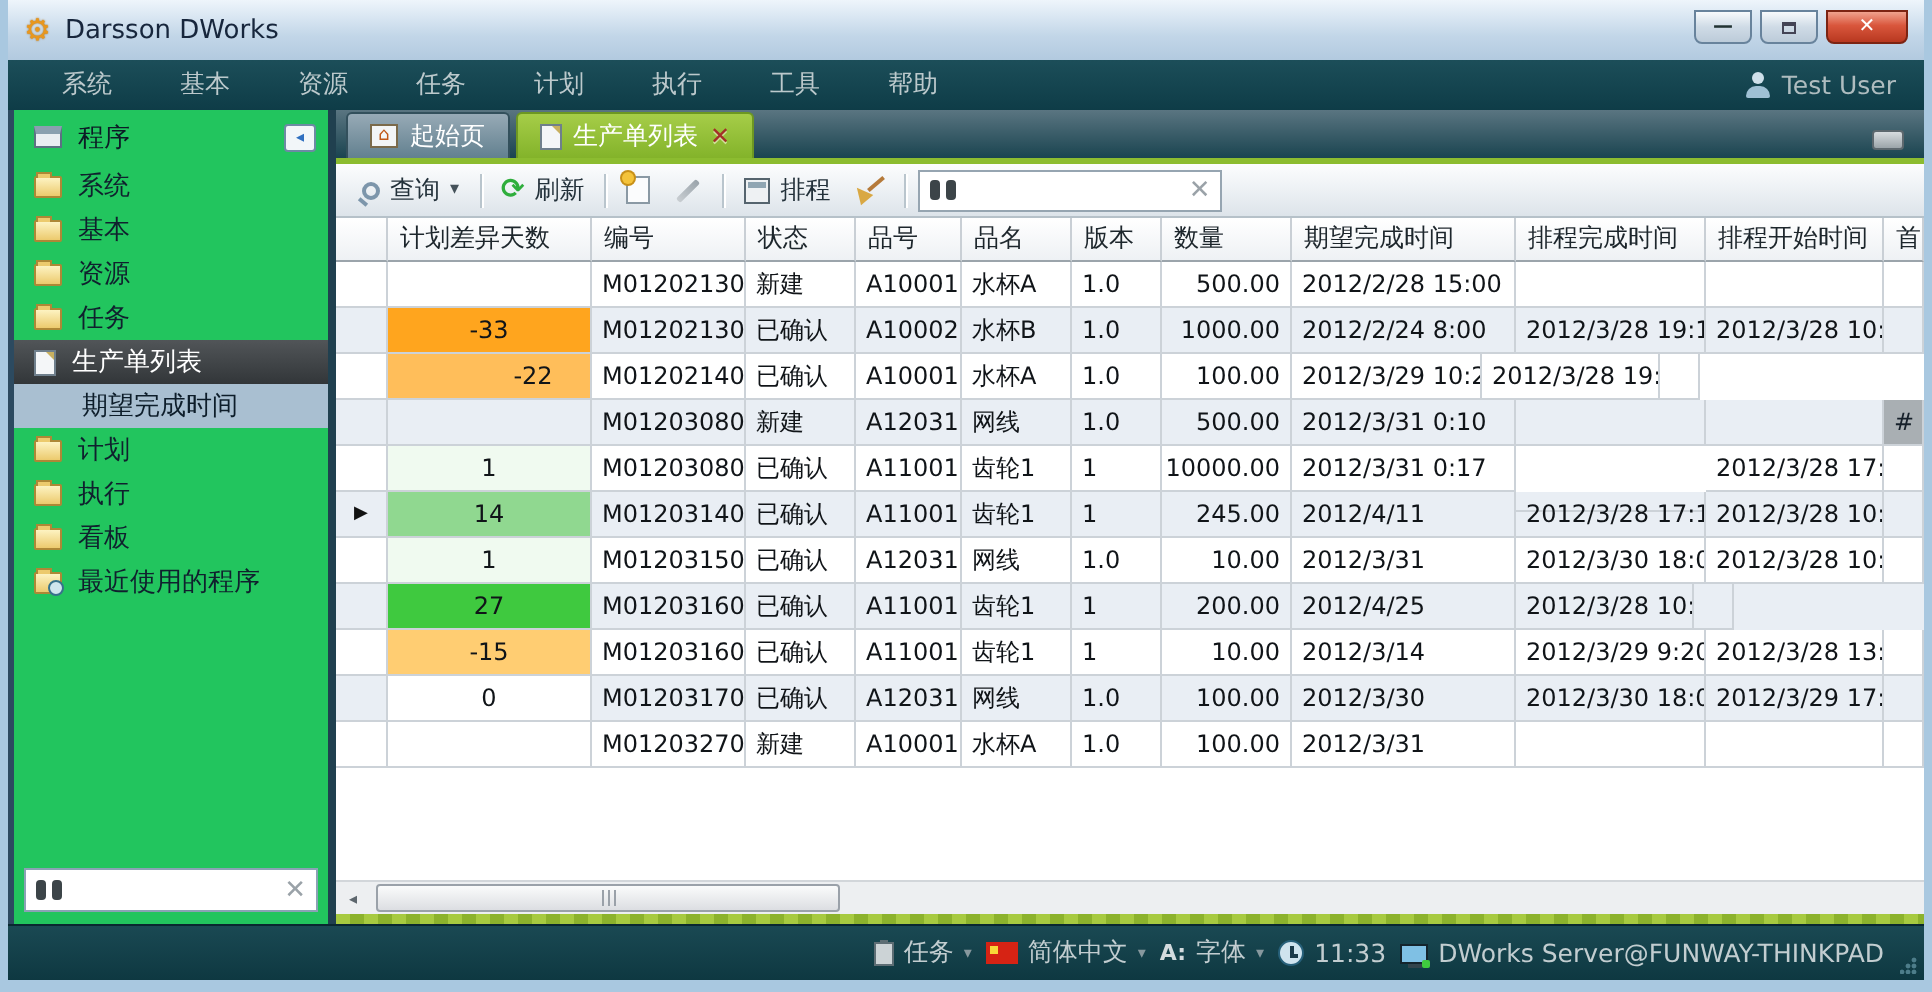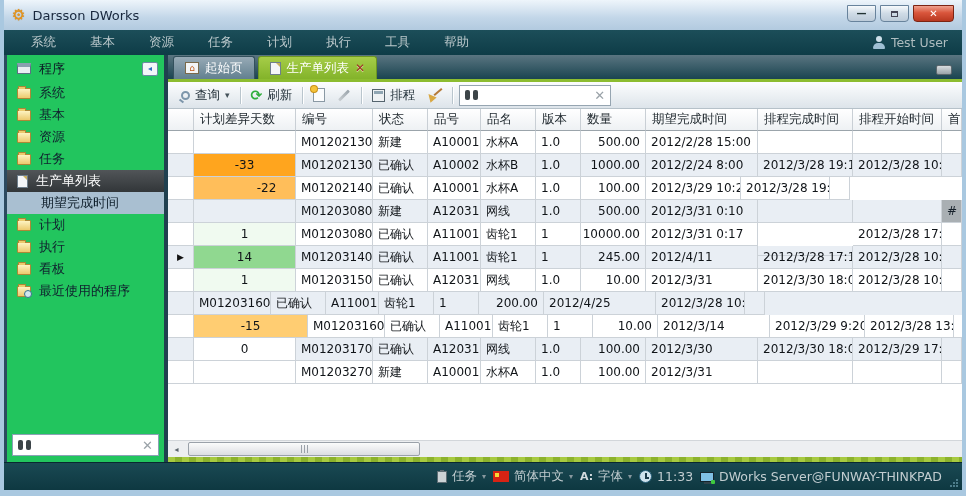--- a/index.html
+++ b/index.html
@@ -381,33 +381,34 @@
               <div class="g-cell c-name" style="width: 55px;">网线</div>
               <div class="g-cell c-ver" style="width: 45px;">1.0</div>
               <div class="g-cell c-qty" style="width: 65px;">10.00</div>
               <div class="g-cell c-due" style="width: 112px;">2012/3/31</div>
               <div class="g-cell c-send" style="width: 95px;">2012/3/30 18:00</div>
               <div class="g-cell c-sstart" style="width: 89px;">2012/3/28 10:52</div>
               <div class="g-cell c-extra" style="width: 20px;"></div>
             </div>
             <div class="g-row alt">
               <div class="g-cell c-sel" style="width: 26px;"></div>
+              <div class="g-cell c-diff" style="width: 102px; background: rgb(63, 201, 63);">27</div>
               <div class="g-cell c-no" style="width: 77px;">M012031601</div>
               <div class="g-cell c-status" style="width: 55px;">已确认</div>
               <div class="g-cell c-item" style="width: 53px;">A11001</div>
               <div class="g-cell c-name" style="width: 55px;">齿轮1</div>
               <div class="g-cell c-ver" style="width: 45px;">1</div>
               <div class="g-cell c-qty" style="width: 65px;">200.00</div>
               <div class="g-cell c-due" style="width: 112px;">2012/4/25</div>
               <div class="g-cell c-sstart" style="width: 89px;">2012/3/28 10:52</div>
               <div class="g-cell c-extra" style="width: 20px;"></div>
             </div>
             <div class="g-row">
               <div class="g-cell c-sel" style="width: 26px;"></div>
-              <div class="g-cell c-diff" style="width: 114px; background: rgb(255, 205, 114);">-15</div>
+              <div class="g-cell c-diff" style="width: 102px; background: rgb(255, 205, 114);">-15</div>
               <div class="g-cell c-no" style="width: 77px;">M012031602</div>
               <div class="g-cell c-status" style="width: 55px;">已确认</div>
               <div class="g-cell c-item" style="width: 53px;">A11001</div>
               <div class="g-cell c-name" style="width: 55px;">齿轮1</div>
               <div class="g-cell c-ver" style="width: 45px;">1</div>
               <div class="g-cell c-qty" style="width: 65px;">10.00</div>
               <div class="g-cell c-due" style="width: 112px;">2012/3/14</div>
               <div class="g-cell c-send" style="width: 95px;">2012/3/29 9:20</div>
               <div class="g-cell c-sstart" style="width: 89px;">2012/3/28 13:40</div>
               <div class="g-cell c-extra" style="width: 20px;"></div>

